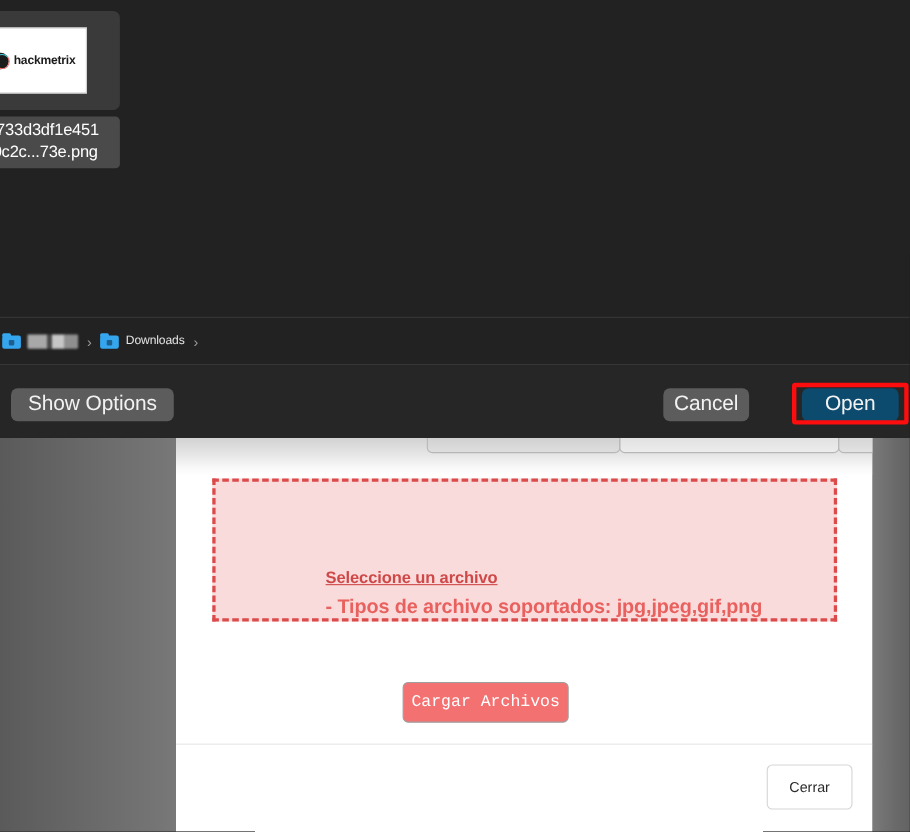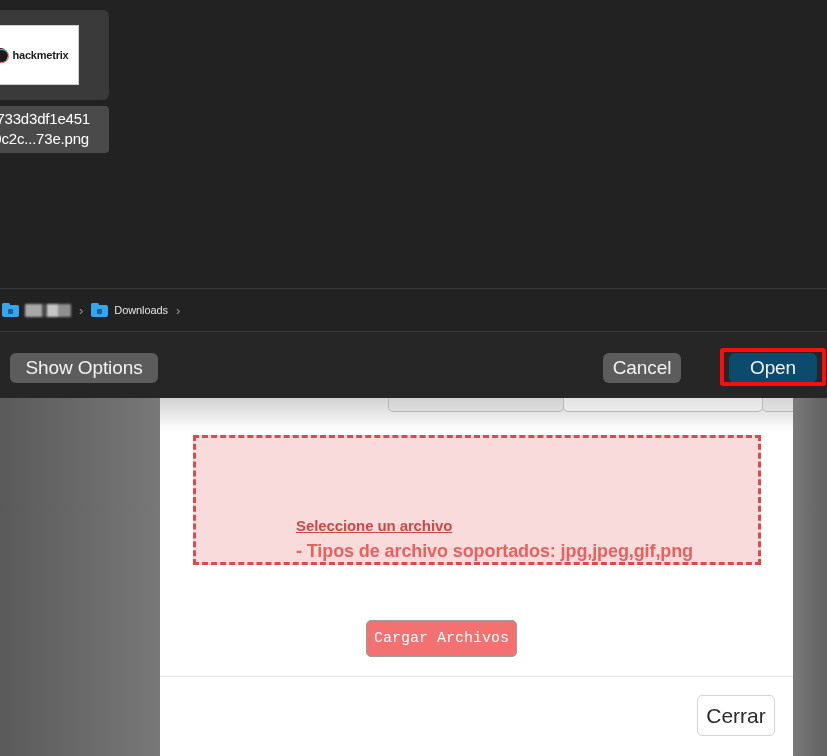--- a/index.html
+++ b/index.html
@@ -134,21 +134,21 @@
   .close-btn {
     position: absolute;
     left: 537px;
     top: 297px;
     width: 78px;
     height: 41px;
     background: #ffffff;
     border: 1px solid #d5d5d5;
     border-radius: 5px;
     color: #2b2b2b;
-    font-size: 21px;
+    font-size: 13px;
     font-family: "Liberation Sans", sans-serif;
     cursor: pointer;
   }
 
   
   .filechooser {
     position: absolute;
     left: 0; top: 0;
     width: 827px;
     height: 398px;

